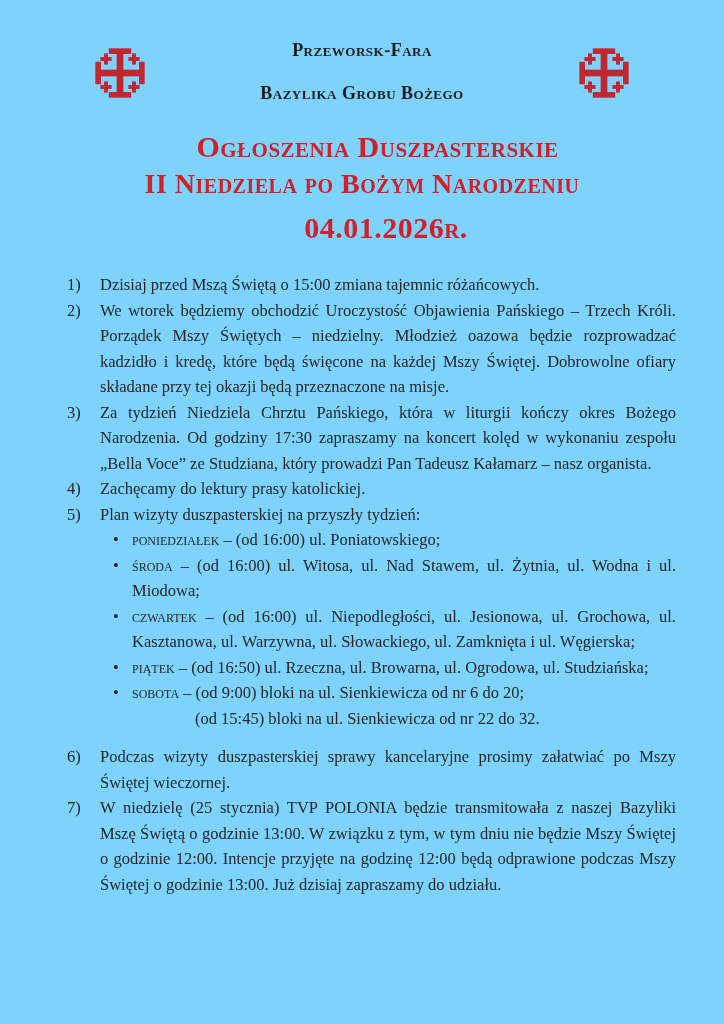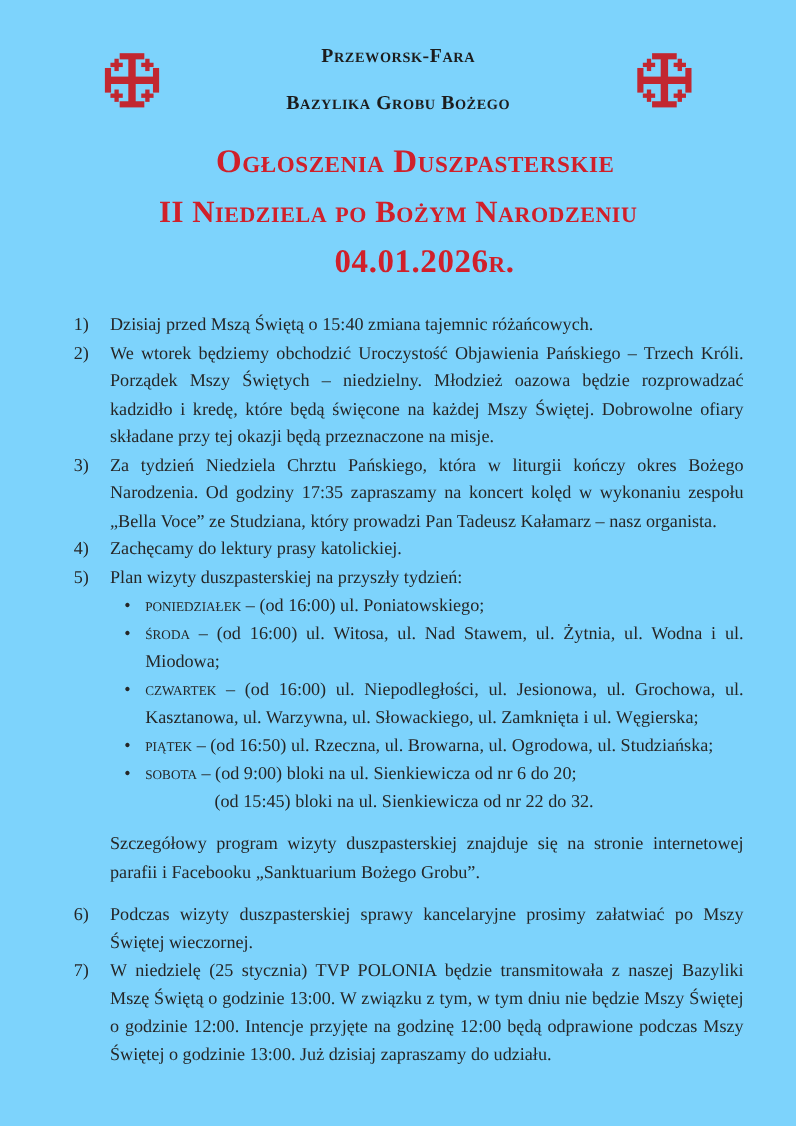--- a/index.html
+++ b/index.html
@@ -34,21 +34,21 @@
     color: #1c1c1c;
   }
   .org2 { margin-top: 22px; }
   .title {
     font-variant: small-caps;
     font-weight: bold;
     letter-spacing: 0.5px;
     color: var(--heading-red, #d0202a);
   }
   .title1 { margin-top: 24px; font-size: 30px; line-height: 1.25; padding-left: 31px; }
-  .title2 { margin-top: 10px; font-size: 28px; line-height: 1.25; }
+  .title2 { font-size: 28px; line-height: 1.25; }
   .title3 { margin-top: 8px;  font-size: 30px; line-height: 1.25; padding-left: 48px; }
 
   .body {
     padding: 26px 48px 0 67px;
     font-size: 16.5px;
     line-height: 25.5px;
   }
   .item { display: flex; }
   .item-num { flex: 0 0 33px; }
   .item-text, .item-text-wrap { flex: 1; min-width: 0; }
@@ -127,31 +127,31 @@
     <div class="org org2">Bazylika Grobu Bożego</div>
     <h1 class="title title1">Ogłoszenia Duszpasterskie</h1>
     <h2 class="title title2">II Niedziela po Bożym Narodzeniu</h2>
     <h2 class="title title3">04.01.2026r.</h2>
   </header>
 
   <main class="body">
 
     <div class="item">
       <span class="item-num">1)</span>
-      <div class="item-text">Dzisiaj przed Mszą Świętą o 15:40 zmiana tajemnic różańcowych.</div>
+      <div class="item-text">Dzisiaj przed Mszą Świętą o 15:00 zmiana tajemnic różańcowych.</div>
     </div>
 
     <div class="item">
       <span class="item-num">2)</span>
       <div class="item-text">We wtorek będziemy obchodzić Uroczystość Objawienia Pańskiego – Trzech Króli. Porządek Mszy Świętych – niedzielny. Młodzież oazowa będzie rozprowadzać kadzidło i kredę, które będą święcone na każdej Mszy Świętej. Dobrowolne ofiary składane przy tej okazji będą przeznaczone na misje.</div>
     </div>
 
     <div class="item">
       <span class="item-num">3)</span>
-      <div class="item-text">Za tydzień Niedziela Chrztu Pańskiego, która w liturgii kończy okres Bożego Narodzenia. Od godziny 17:35 zapraszamy na koncert kolęd w wykonaniu zespołu „Bella Voce” ze Studziana, który prowadzi Pan Tadeusz Kałamarz – nasz organista.</div>
+      <div class="item-text">Za tydzień Niedziela Chrztu Pańskiego, która w liturgii kończy okres Bożego Narodzenia. Od godziny 17:30 zapraszamy na koncert kolęd w wykonaniu zespołu „Bella Voce” ze Studziana, który prowadzi Pan Tadeusz Kałamarz – nasz organista.</div>
     </div>
 
     <div class="item">
       <span class="item-num">4)</span>
       <div class="item-text">Zachęcamy do lektury prasy katolickiej.</div>
     </div>
 
     <div class="item">
       <span class="item-num">5)</span>
       <div class="item-text-wrap">
@@ -191,21 +191,20 @@
 
         <div class="bullet-row">
           <span class="bullet-glyph">•</span>
           <div class="bullet-text">
             <div><span class="day">sobota</span>
             <span>– (od 9:00) bloki na ul. Sienkiewicza od nr 6 do 20;</span></div>
             <div class="sub-line2">(od 15:45) bloki na ul. Sienkiewicza od nr 22 do 32.</div>
           </div>
         </div>
 
-        <p class="note">Szczegółowy program wizyty duszpasterskiej znajduje się na stronie internetowej parafii i Facebooku „Sanktuarium Bożego Grobu”.</p>
       </div>
     </div>
 
     <div class="item gap-top">
       <span class="item-num">6)</span>
       <div class="item-text">Podczas wizyty duszpasterskiej sprawy kancelaryjne prosimy załatwiać po Mszy Świętej wieczornej.</div>
     </div>
 
     <div class="item">
       <span class="item-num">7)</span>

